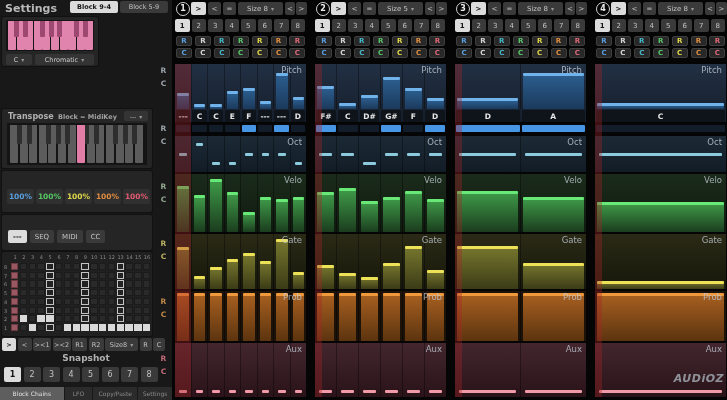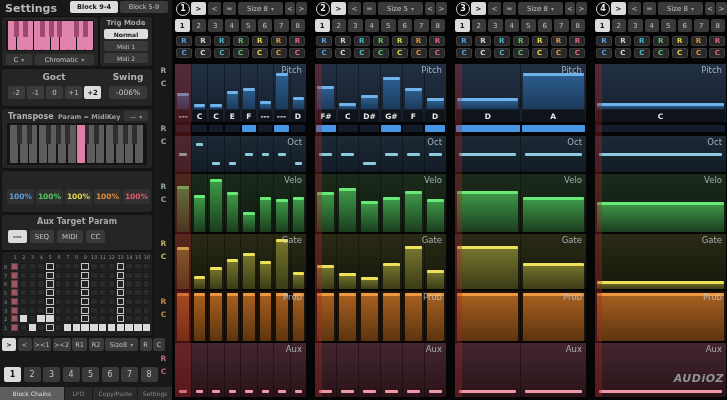--- a/index.html
+++ b/index.html
@@ -153,45 +153,25 @@
       <div id="kb-dd-row">
         <div class="dd" id="root-dd">
             <span>C</span>
           </div>
         <div class="dd" id="scale-dd">
             <span>Chromatic</span>
           </div>
       </div>
     </div>
 
-    <div class="box" id="trig-box">
-      <div class="box-label">Trig Mode</div>
-      <div id="trig-options">
-          <div class="btn sel">Normal</div>
-          <div class="btn">Midi 1</div>
-          <div class="btn">Midi 2</div>
-        </div>
-    </div>
-
-    <div class="box" id="goct-box">
-      <div id="goct-label">Goct</div>
-      <div id="swing-label">Swing</div>
-      <div id="goct-options">
-          <div class="btn">-2</div>
-          <div class="btn">-1</div>
-          <div class="btn">0</div>
-          <div class="btn">+1</div>
-          <div class="btn sel">+2</div>
-        </div>
-      <div id="swing-value">-006%</div>
-    </div>
+
 
     <div class="box" id="transpose-box">
       <span id="transpose-label">Transpose</span>
-      <span id="center-label">Param = MidiKey</span>
+      <span id="center-label">Block = MidiKey</span>
       <div class="dd" id="transpose-dd">
           <span>---</span>
         </div>
       <div id="transpose-kb">
           <div class="tkey" style="left: 3px;"></div>
           <div class="tkey" style="left: 12.6px;"></div>
           <div class="tkey" style="left: 22.2px;"></div>
           <div class="tkey" style="left: 31.8px;"></div>
           <div class="tkey" style="left: 41.4px;"></div>
           <div class="tkey" style="left: 51px;"></div>
@@ -220,21 +200,20 @@
       <div id="rand-buttons">
           <div class="btn" style="color: rgb(90, 159, 224);">100%</div>
           <div class="btn" style="color: rgb(85, 200, 101);">100%</div>
           <div class="btn" style="color: rgb(222, 216, 74);">100%</div>
           <div class="btn" style="color: rgb(224, 139, 64);">100%</div>
           <div class="btn" style="color: rgb(226, 90, 114);">100%</div>
         </div>
     </div>
 
     <div class="box" id="aux-box">
-      <div class="box-label">Aux Target Param</div>
       <div id="aux-options">
           <div class="btn sel">---</div>
           <div class="btn">SEQ</div>
           <div class="btn">MIDI</div>
           <div class="btn">CC</div>
         </div>
     </div>
 
     <div class="box" id="grid-box">
         <div class="gcol-label" style="left: 9px;">1</div>
@@ -395,20 +374,21 @@
         <div class="btn sel" style="width: 14px;">&gt;</div>
         <div class="btn" style="width: 14px;">&lt;</div>
         <div class="btn" style="width: 18px;">&gt;&lt;1</div>
         <div class="btn" style="width: 18px;">&gt;&lt;2</div>
         <div class="btn" style="width: 15px;">R1</div>
         <div class="btn" style="width: 15px;">R2</div>
         <div class="btn dd" style="width: 33px;">Size8</div>
         <div class="btn" style="width: 12px;">R</div>
         <div class="btn" style="width: 12px;">C</div>
       </div>
+    <div id="snapshot-label">Snapshot</div>
     <div id="snapshot-slots">
         <div class="btn sel">1</div>
         <div class="btn">2</div>
         <div class="btn">3</div>
         <div class="btn">4</div>
         <div class="btn">5</div>
         <div class="btn">6</div>
         <div class="btn">7</div>
         <div class="btn">8</div>
       </div>

